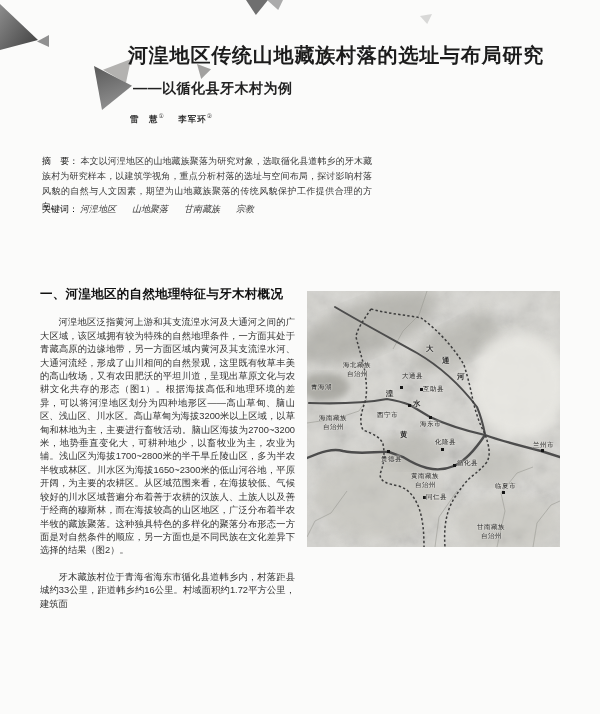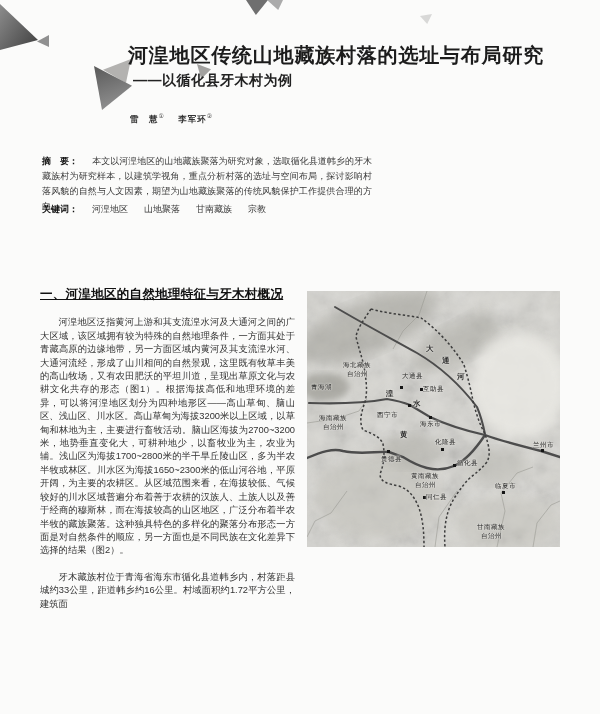--- a/index.html
+++ b/index.html
@@ -27,43 +27,43 @@
   .tri-top-dark{left:246px;top:0;width:22px;height:15px;
     clip-path:polygon(0 0,100% 0,45% 100%);background:#6f6f6f;}
   .tri-top-light{left:267px;top:0;width:16px;height:10px;
     clip-path:polygon(0 0,100% 0,70% 100%);background:#ababab;}
   .tri-faint{left:420px;top:14px;width:12px;height:10px;opacity:.7;
     clip-path:polygon(0 20%,100% 0,60% 100%);background:#c9c9c7;}
 
   
   .title{position:absolute;left:128px;top:42px;margin:0;
     font-size:20px;font-weight:bold;letter-spacing:.8px;color:#1c1c1c;}
-  .subtitle{position:absolute;left:133px;top:72px;margin:0;
+  .subtitle{position:absolute;left:133px;top:80px;margin:0;
     font-size:14px;font-weight:bold;letter-spacing:.5px;color:#222;}
   .authors{position:absolute;left:130px;top:112px;font-size:8.5px;
     font-weight:bold;color:#333;letter-spacing:1px;}
   .authors sup{font-size:6px;font-weight:normal;}
   .author{margin-right:10px;}
 
   
   .abstract{position:absolute;left:42px;top:154px;width:330px;
     font-size:9px;line-height:15px;text-align:justify;color:#3a3a3a;}
-  .abstract .lbl,.kw-line .lbl{font-weight:bold;color:#111;margin-right:14px;}
+  .abstract .lbl,.kw-line .lbl{font-weight:normal;color:#111;margin-right:2px;}
   .kw-line{position:absolute;left:42px;top:203px;font-size:9px;color:#3a3a3a;}
-  .kw{margin-right:16px;}
+  .kw{margin-right:16px;font-style:italic;}
 
   
   .columns{position:absolute;left:40px;top:272px;width:522px;
     display:flex;gap:12px;}
   .col{width:255px;font-size:9.3px;line-height:13.4px;color:#333;}
   .col p{margin:0;text-align:justify;}
   .col p.indent{text-indent:2em;}
   .sec-heading{margin:0;font-size:12.5px;font-weight:bold;color:#111;
     letter-spacing:.3px;}
-  .col-left .sec-heading{margin-top:16px;margin-bottom:15px;text-decoration:underline;}
+  .col-left .sec-heading{margin-top:16px;margin-bottom:15px;}
   .col-left .p2{margin-top:0;}
   .col-left .p3{margin-top:13px;}
   .col-right .sec-heading{margin-top:29px;margin-bottom:15px;}
   .col-right .map-figure{margin-top:19px;}
 
   
   .map-figure{position:relative;width:253px;height:256px;overflow:hidden;
     background:#d6d5d0;}
   .map-figure svg{position:absolute;left:0;top:0;}
   .map-label-layer{position:absolute;inset:0;}

